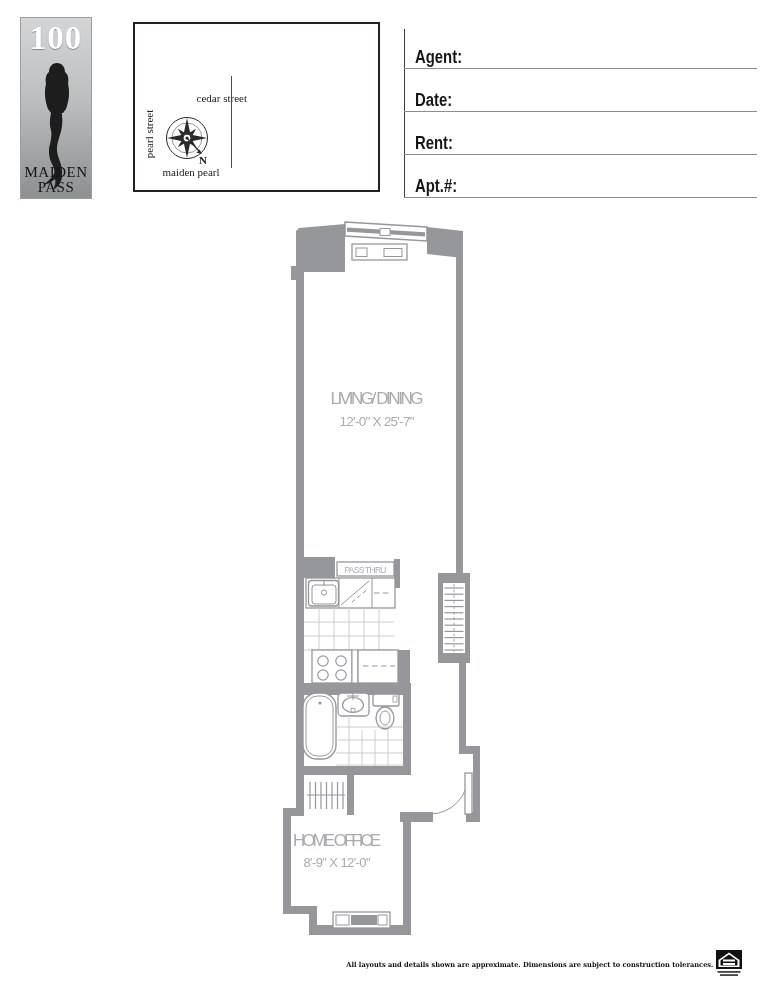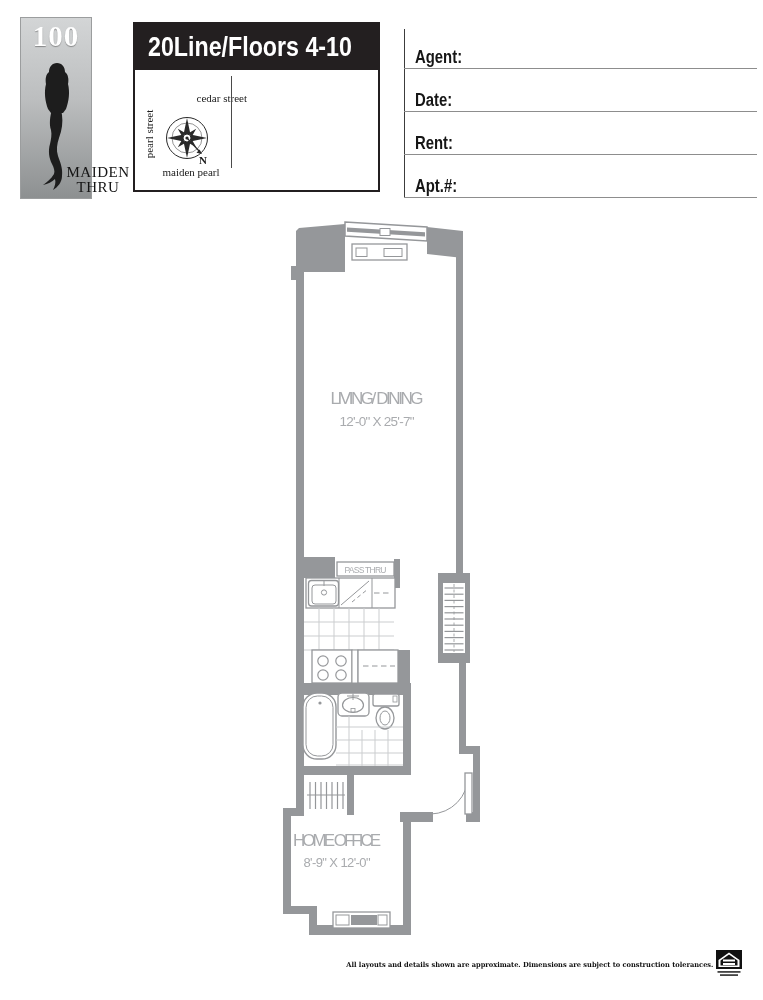--- a/index.html
+++ b/index.html
@@ -4,25 +4,25 @@
 <style>
   html,body{margin:0;padding:0;background:#fff;}
   #page{position:relative;width:763px;height:1000px;background:#ffffff;overflow:hidden;
         font-family:"Liberation Sans",sans-serif;}
 
   
   .logo{position:absolute;left:20px;top:17px;width:72px;height:182px;
         background:linear-gradient(180deg,#d3d5d6 0%,#bcbebf 45%,#8d9091 100%);
         border:1px solid #9b9d9e;box-sizing:border-box;text-align:center;}
   .logo-number{position:absolute;left:0;top:2px;width:100%;
-        font-family:"Liberation Serif",serif;font-weight:bold;font-size:29px;color:#fff;
+        font-family:"Liberation Serif",serif;font-weight:bold;font-size:33px;color:#fff;
         letter-spacing:1px;text-shadow:0 1px 1px rgba(0,0,0,.35);}
   .logo-name{position:absolute;left:0;bottom:3px;width:100%;
         font-family:"Liberation Serif",serif;font-size:15px;line-height:15px;color:#141414;
-        letter-spacing:.5px;margin-left:42px;}
+        letter-spacing:.5px;}
   .logo-mermaid{position:absolute;left:0;top:28px;width:72px;height:150px;}
 
   
   .headerbox{position:absolute;left:133px;top:22px;width:247px;height:170px;
         border:2px solid #231f20;box-sizing:border-box;background:#fff;}
   .band{position:absolute;left:0;top:0;width:100%;height:46px;background:#231f20;}
   .band-title{position:absolute;left:13px;top:0;height:46px;line-height:47px;white-space:nowrap;
         color:#fff;font-weight:bold;font-size:27px;transform:scaleX(.86);transform-origin:left center;}
   .street{position:absolute;font-family:"Liberation Serif",serif;font-size:11px;color:#1a1a1a;white-space:nowrap;}
   .street-top{left:0;top:68px;width:112px;text-align:right;}
@@ -53,28 +53,25 @@
 <div id="page">
 
   <div class="logo">
     <div class="logo-number">100</div>
     <svg class="logo-mermaid" viewBox="0 0 72 150">
       <path fill="#1d1d1d" d="M36,17 C31,17 28,21 28,26 C25,28 24,33 25,38 C23,46 24,55 27,63 L30,67 L42,67 L45,63 C48,55 49,46 47,38 C48,33 47,28 44,26 C44,21 41,17 36,17 Z"></path>
       <path fill="#1d1d1d" d="M31,63 C29,71 28,78 30,84 C31,89 30,93 29,98 C27,105 28,112 31,118 C33,122 34,125 33,128 C30,133 26,136 22,139 C27,138 31,136 34,133 C35,136 34,140 32,144 C37,141 41,136 41,130 C42,122 39,116 37,110 C35,104 36,98 38,92 C41,84 42,76 41,69 L40,63 Z"></path>
     </svg>
     <div class="logo-name">
       <div>MAIDEN</div>
-      <div>THRU</div>
+      <div>PASS</div>
     </div>
   </div>
 
   <div class="headerbox">
-    <div class="band">
-      <div class="band-title">20Line/Floors 4-10</div>
-    </div>
     <div class="street street-top">cedar street</div>
     <div class="street street-left">pearl street</div>
     <div class="street street-bottom">maiden pearl</div>
     <svg style="position:absolute;left:28px;top:92px;" width="58" height="52" viewBox="0 0 58 52">
       <circle cx="24" cy="22" r="20.5" fill="none" stroke="#2a2a2a" stroke-width="1"></circle>
       <circle cx="24" cy="22" r="15" fill="none" stroke="#2a2a2a" stroke-width="0.5"></circle>
       <path fill="#2a2a2a" d="M24,2 L27.5,18.5 L44,22 L27.5,25.5 L24,42 L20.5,25.5 L4,22 L20.5,18.5 Z"></path>
       <path fill="#2a2a2a" d="M33.2,12.8 L28,22 L33.2,31.2 L24,26 L14.8,31.2 L20,22 L14.8,12.8 L24,18 Z"></path>
       <circle cx="24" cy="22" r="4" fill="#fff" stroke="#2a2a2a" stroke-width="1"></circle>
       <circle cx="24" cy="22" r="1.6" fill="#2a2a2a"></circle>

